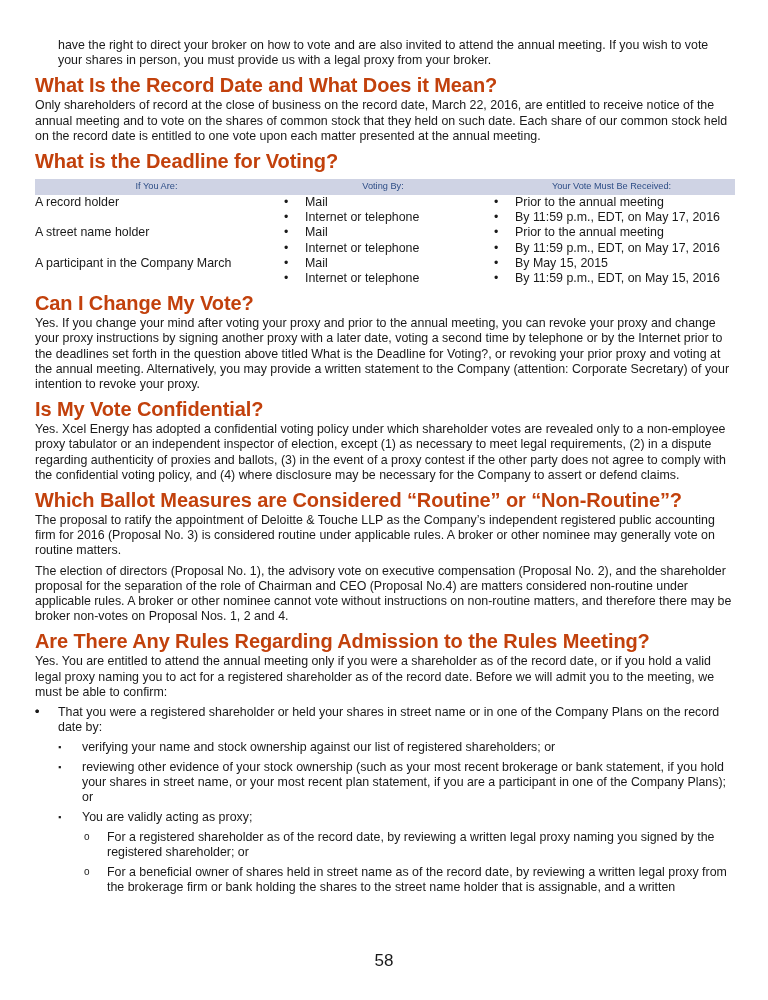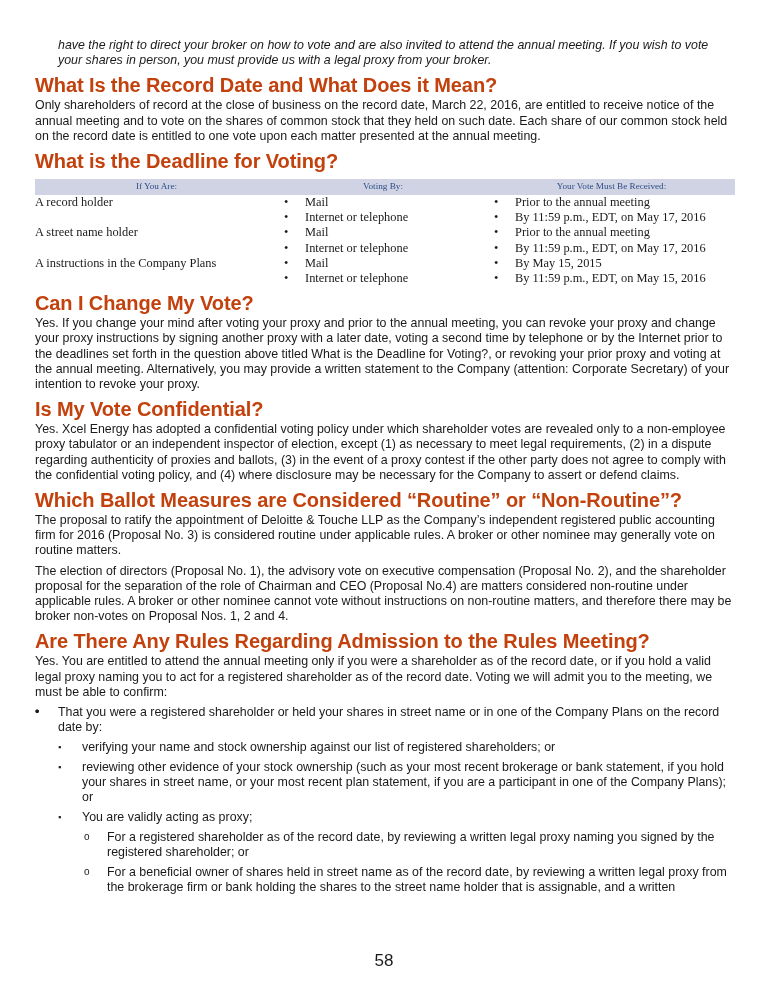--- a/index.html
+++ b/index.html
@@ -3,27 +3,27 @@
 <meta charset="utf-8">
 <style>
   html, body { margin: 0; padding: 0; background: #ffffff; }
   body {
     width: 768px; height: 1000px; overflow: hidden; position: relative;
     font-family: "Liberation Sans", sans-serif; color: #1a1a1a;
     font-size: 12.4px; line-height: 15.2px;
   }
   .page { position: absolute; left: 35px; top: 38px; width: 700px; }
   .p { margin: 0 0 5px 0; }
-  .indent { padding-left: 23px; font-style: italic; }
+  .indent { padding-left: 23px; }
   h2 {
     color: #c2410c; font-size: 20px; font-weight: bold; margin: 0 0 4px 0;
     line-height: 18px; letter-spacing: -0.1px;
   }
   .sec { margin-top: 8px; }
-  table.deadline { width: 100%; border-collapse: collapse; margin-top: 9px; font-family: Liberation Serif, serif; }
+  table.deadline { width: 100%; border-collapse: collapse; margin-top: 9px; }
   table.deadline th {
     background: #cfd3e4; color: #2d4d86; font-weight: normal; font-size: 9.2px;
     height: 16px; padding: 0; text-align: center;
   }
   table.deadline td { vertical-align: top; padding: 0; }
   .bl { list-style: none; margin: 0; padding: 0; }
   .bl li { position: relative; padding-left: 27px; }
   .bl li::before { content: "•"; position: absolute; left: 6px; }
   .c1 { width: 243px; }
   .c2 { width: 210px; }
@@ -85,21 +85,21 @@
           </ul>
             </td>
           <td>
               <ul class="bl">
             <li>Prior to the annual meeting</li>
             <li>By 11:59 p.m., EDT, on May 17, 2016</li>
           </ul>
             </td>
         </tr>
         <tr>
-          <td>A instructions in the Company Plans</td>
+          <td>A participant in the Company March</td>
           <td>
               <ul class="bl">
             <li>Mail</li>
             <li>Internet or telephone</li>
           </ul>
             </td>
           <td>
               <ul class="bl">
             <li>By May 15, 2015</li>
             <li>By 11:59 p.m., EDT, on May 15, 2016</li>
@@ -121,21 +121,21 @@
   </div>
 
   <div class="sec">
     <h2>Which Ballot Measures are Considered “Routine” or “Non-Routine”?</h2>
     <p class="p">The proposal to ratify the appointment of Deloitte &amp; Touche LLP as the Company’s independent registered public accounting firm for 2016 (Proposal No. 3) is considered routine under applicable rules. A broker or other nominee may generally vote on routine matters.</p>
     <p class="p">The election of directors (Proposal No. 1), the advisory vote on executive compensation (Proposal No. 2), and the shareholder proposal for the separation of the role of Chairman and CEO (Proposal No.4) are matters considered non-routine under applicable rules. A broker or other nominee cannot vote without instructions on non-routine matters, and therefore there may be broker non-votes on Proposal Nos. 1, 2 and 4.</p>
   </div>
 
   <div class="sec">
     <h2>Are There Any Rules Regarding Admission to the Rules Meeting?</h2>
-    <p class="p">Yes. You are entitled to attend the annual meeting only if you were a shareholder as of the record date, or if you hold a valid legal proxy naming you to act for a registered shareholder as of the record date. Voting we will admit you to the meeting, we must be able to confirm:</p>
+    <p class="p">Yes. You are entitled to attend the annual meeting only if you were a shareholder as of the record date, or if you hold a valid legal proxy naming you to act for a registered shareholder as of the record date. Before we will admit you to the meeting, we must be able to confirm:</p>
     <ul class="list">
       <li>
         <span class="mk">•</span>
       </li>
       <li>
         <span class="mk">•</span>
         <span>That you were a registered shareholder or held your shares in street name or in one of the Company Plans on the record date by:</span>
         <ul class="sub">
           <li>
             <span class="mk">▪</span>

